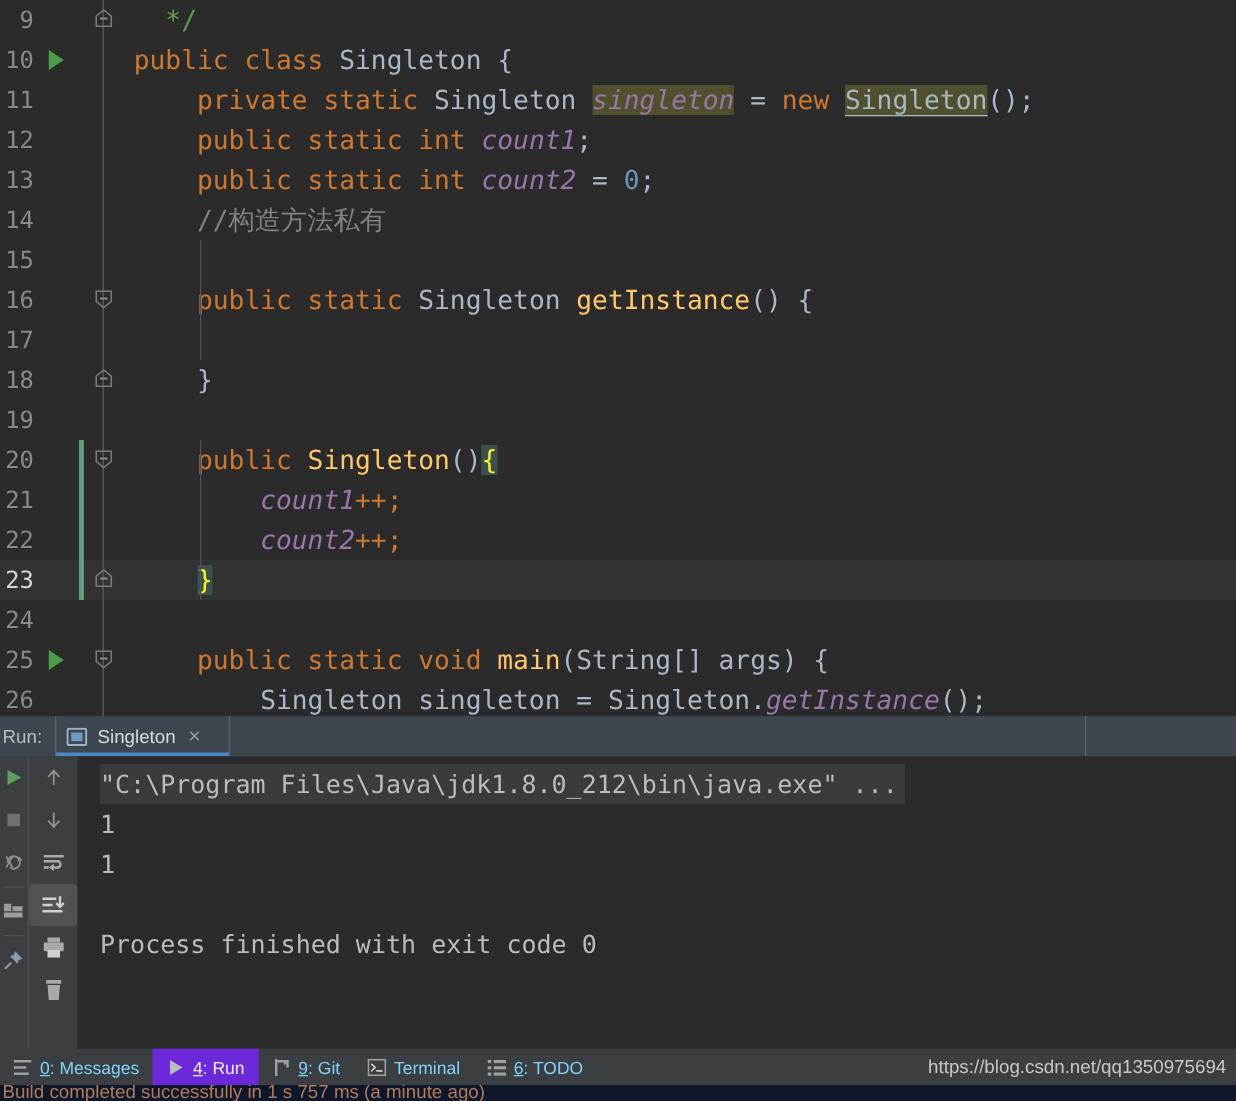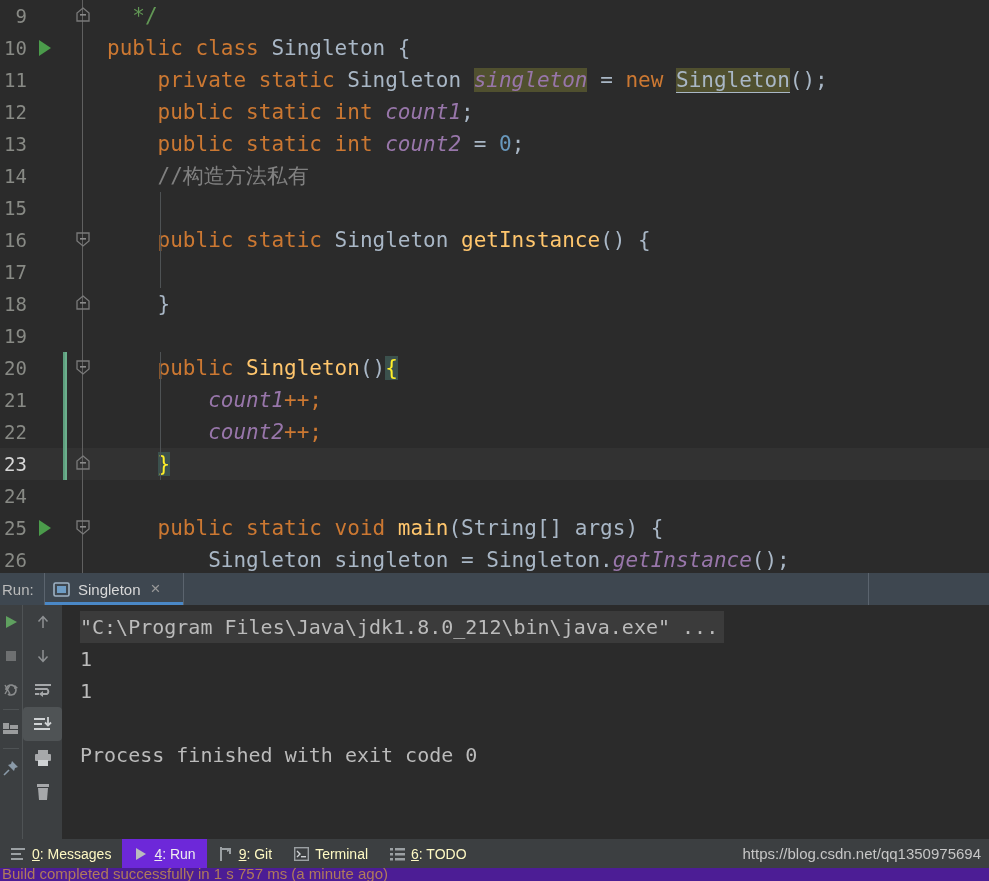--- a/index.html
+++ b/index.html
@@ -142,32 +142,32 @@
   }
   .conline.cmdhl { background:#3B3B3B; display:inline-block; padding-right:6px; }
 
   
   .twbar {
     position:absolute; left:0; top:839px; width:989px; height:29px;
     background:#3C3F41; display:flex; align-items:center;
   }
   .twitem {
     height:29px; display:flex; align-items:center; gap:6px;
-    padding:0 11px; font-size:14px; color:#fef9c3; white-space:nowrap;
+    padding:0 11px; font-size:14px; color:#7dd3fc; white-space:nowrap;
   }
   .twitem.active { background:#6d28d9; color:#EEEEEE; }
   .twitem u { text-decoration:underline; }
   .twicon { width:15px; height:14px; display:block; }
   .twfill { flex:1 1 auto; height:29px; }
   .watermark {
     font-size:15px; color:#C6C6C6; padding-right:8px; white-space:nowrap;
   }
   .statusbar {
     position:absolute; left:0; top:868px; width:989px; height:13px;
-    background:#4c1d95; overflow:hidden;
+    background:#0f172a; overflow:hidden;
   }
   .statusbar span {
     display:block; font-size:15px; color:#B07B5B; line-height:16px;
     padding-left:2px; margin-top:-2px; white-space:nowrap;
   }
 </style>
 </head>
 <body>
 
 <div id="app">

